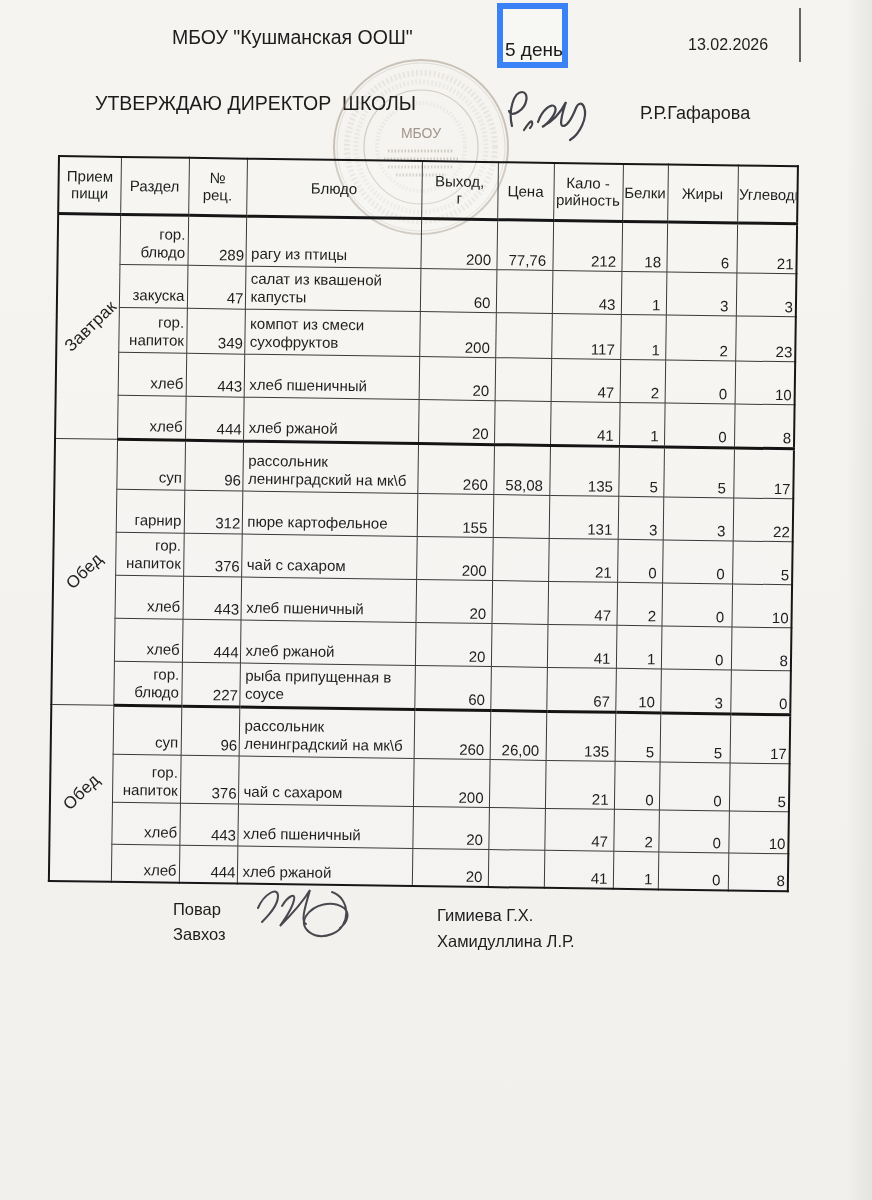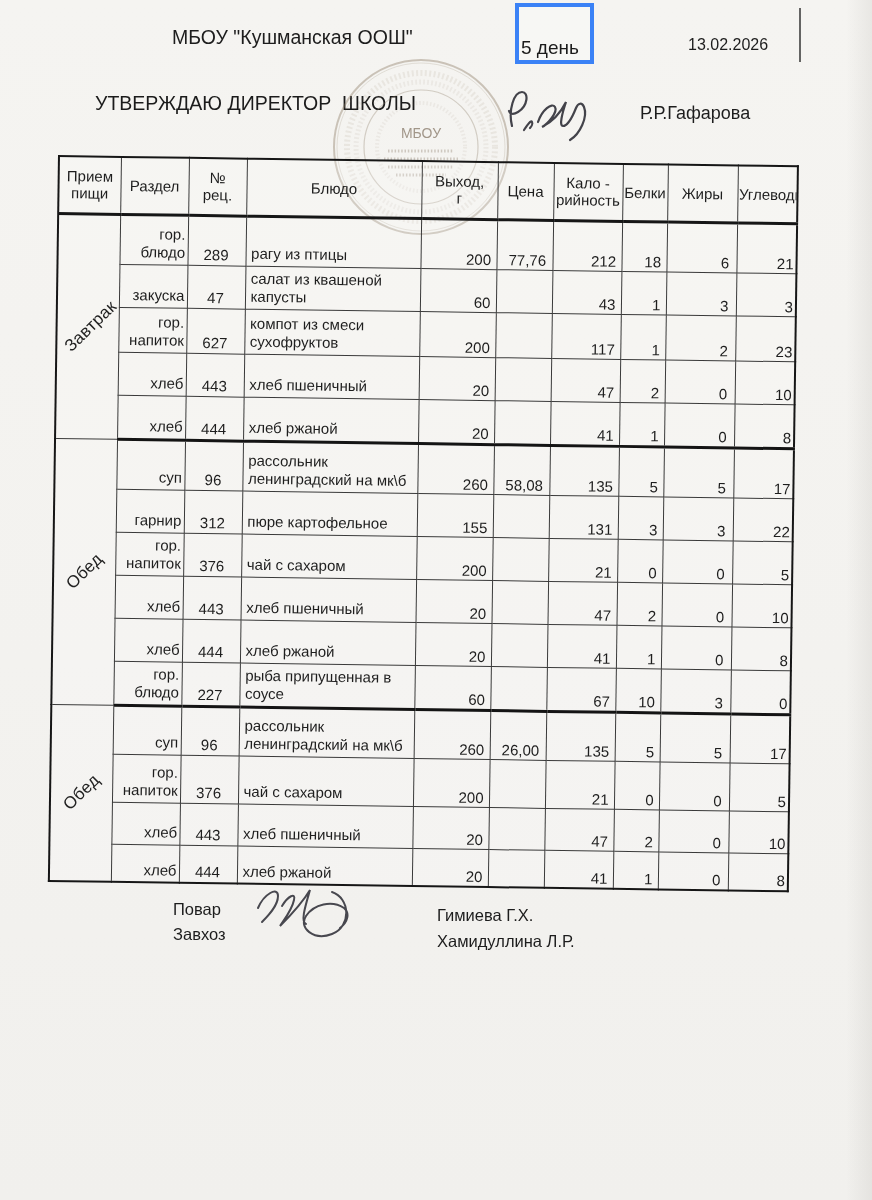--- a/index.html
+++ b/index.html
@@ -5,23 +5,23 @@
   html,body{margin:0;padding:0;}
   body{
     width:872px;height:1200px;position:relative;overflow:hidden;
     background:linear-gradient(180deg,#f5f4f1 0%,#f3f2ef 55%,#f1f0ed 100%);
     font-family:"Liberation Sans", sans-serif;
     color:#242424;
   }
   .abs{position:absolute;}
   .school-name{left:172px;top:26px;font-size:19.5px;color:#1d1d1d;}
   .day-box{
-    left:515px;top:3px;width:57px;height:52px;
-    border:4px solid #3b82f6;background:rgba(255,255,255,.25);
-    display:flex;align-items:flex-end;padding:0 12px 1px 2px;
+    left:497px;top:3px;width:57px;height:52px;
+    border:6px solid #3b82f6;background:rgba(255,255,255,.25);
+    display:flex;align-items:flex-end;padding:0 0 1px 2px;
     font-size:19px;color:#1b1b1b;white-space:nowrap;
   }
   .date{left:688px;top:36px;font-size:16px;color:#1d1d1d;}
   .tick-line{left:799px;top:8px;width:2px;height:54px;background:#4a4a4a;opacity:.85;}
   .approval{left:95px;top:92px;font-size:19.5px;font-weight:normal;color:#1b1b1b;white-space:pre;}
   .director{left:640px;top:103px;font-size:18px;color:#1d1d1d;}
   .stamp{left:330px;top:56px;filter:blur(.3px);}
   .sig1{left:498px;top:80px;}
   .sig2{left:238px;top:878px;}
 
@@ -37,21 +37,21 @@
   }
   tr.header-row th{
     border-bottom:3px solid #161616;
     vertical-align:middle;text-align:center;font-weight:normal;
     white-space:pre-line;line-height:1.15;padding:0 1px;
   }
   tr.group-end td{border-bottom:3px solid #141414;}
   td.meal-cell{text-align:center;vertical-align:middle;}
   .meal-label{display:inline-block;transform:rotate(-45deg);font-size:17px;color:#222;letter-spacing:.3px;white-space:nowrap;}
   td.razdel{vertical-align:bottom;text-align:right;padding:0 2px 2px 4px;white-space:pre-line;line-height:1.22;}
-  td.num{vertical-align:bottom;text-align:center;padding:0 1px 2px 0;}
+  td.num{vertical-align:bottom;text-align:right;padding:0 1px 2px 0;}
   td.dish{vertical-align:bottom;text-align:left;padding:0 2px 2px 5px;white-space:pre-line;line-height:1.22;}
   td.n{vertical-align:bottom;text-align:right;padding-bottom:1px;}
   td.c-out{padding-right:5px;}
   td.c-price{padding-right:6px;}
   td.c-kcal{padding-right:5px;}
   td.c-prot{padding-right:5px;}
   td.c-fat{padding-right:7px;}
   td.c-carb{padding-right:2px;}
 
   .footer-label{font-size:16.5px;color:#1d1d1d;}
@@ -151,21 +151,21 @@
       <td class="n c-out">60</td>
       <td class="n c-price"></td>
       <td class="n c-kcal">43</td>
       <td class="n c-prot">1</td>
       <td class="n c-fat">3</td>
       <td class="n c-carb">3</td>
     </tr>
     <tr style="height:45px">
       <td class="razdel">гор.
 напиток</td>
-      <td class="num">627</td>
+      <td class="num">349</td>
       <td class="dish">компот из смеси
 сухофруктов</td>
       <td class="n c-out">200</td>
       <td class="n c-price"></td>
       <td class="n c-kcal">117</td>
       <td class="n c-prot">1</td>
       <td class="n c-fat">2</td>
       <td class="n c-carb">23</td>
     </tr>
     <tr style="height:43px">

